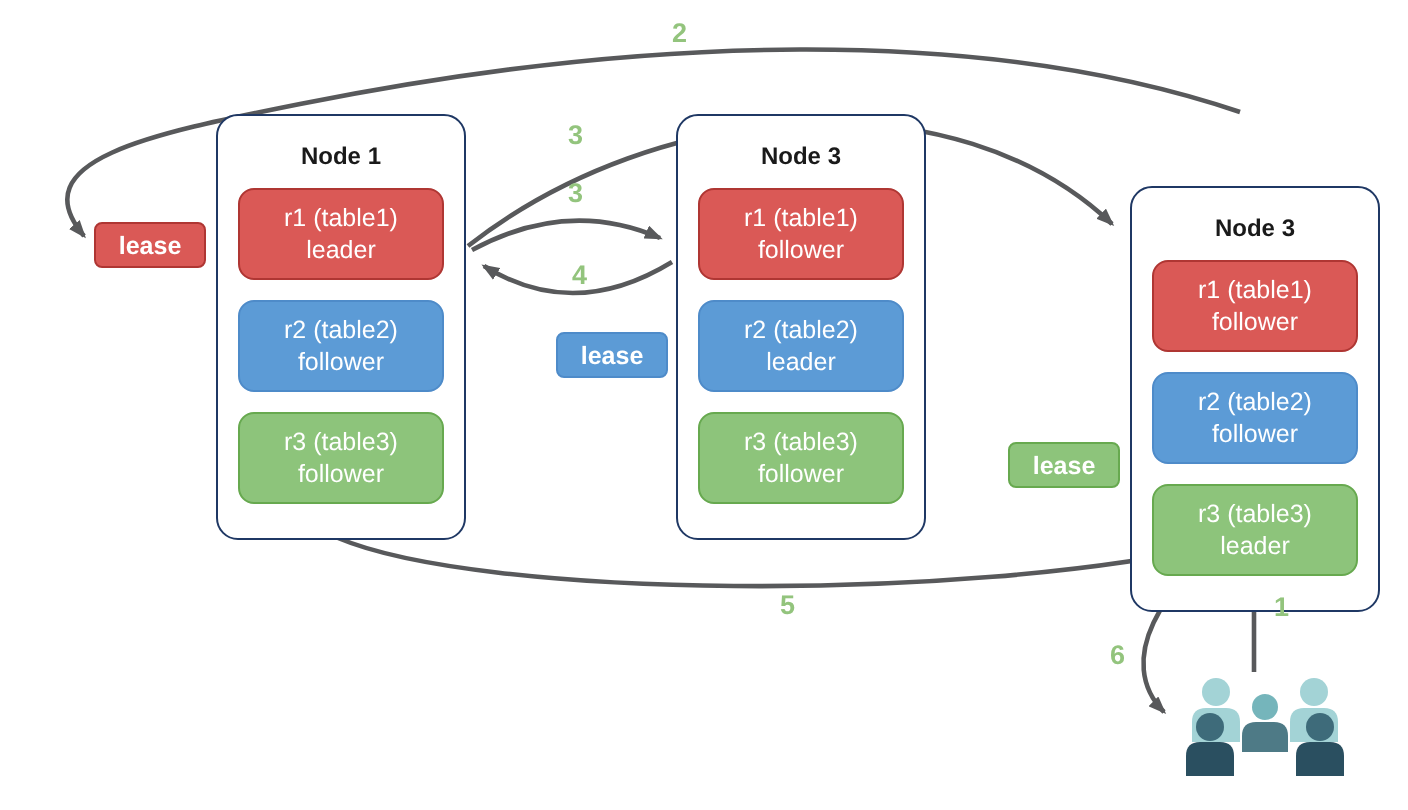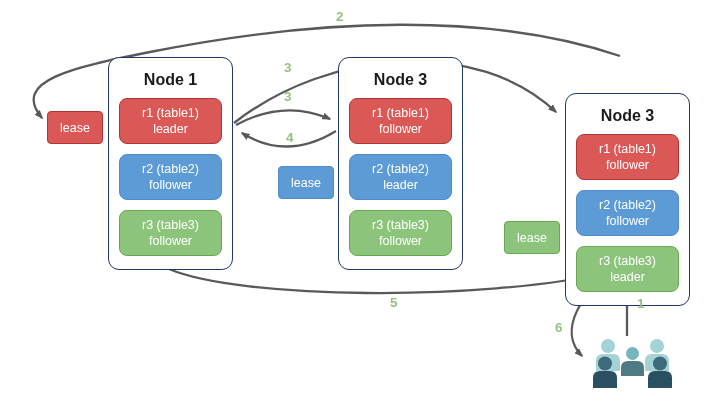--- a/index.html
+++ b/index.html
@@ -9,36 +9,36 @@
   }
   .arrow-layer{position:absolute;left:0;top:0;width:704px;height:405px;z-index:1;}
   .arrow{stroke:var(--arrow,#58595B);stroke-width:2.3;fill:none;}
 
   .node{
     position:absolute;top:57px;width:125px;height:213px;box-sizing:border-box;
     background:#ffffff;border:1.6px solid var(--node-border,#1F3864);
     border-radius:11px;padding:10px 10px 0 10px;z-index:2;
   }
   .node-title{
-    text-align:center;font-weight:bold;font-size:16px;color:#1a1a1a;
+    text-align:center;font-weight:bold;font-size:12px;color:#1a1a1a;
     margin:3px 0 9px 0;
   }
   .rep{
     height:46px;border-radius:8px;margin-bottom:10px;box-sizing:border-box;
     display:flex;flex-direction:column;align-items:center;justify-content:center;
     color:#ffffff;font-size:12.5px;line-height:1.3;border:1.3px solid transparent;
   }
   .rep-red{background:var(--red-fill,#DA5956);border-color:var(--red-border,#AF3633);}
   .rep-blue{background:var(--blue-fill,#5C9BD6);border-color:var(--blue-border,#4E8BC9);align-items:center;}
   .rep-green{background:var(--green-fill,#8DC47B);border-color:var(--green-border,#67A94F);}
 
   .lease{
-    position:absolute;width:56px;height:33px;box-sizing:border-box;border-radius:4px;
+    position:absolute;width:56px;height:23px;box-sizing:border-box;border-radius:4px;
     display:flex;align-items:center;justify-content:center;color:#ffffff;
-    font-size:12.5px;z-index:3;border:1.3px solid transparent;
+    font-size:12.5px;z-index:3;border:1.3px solid transparent;font-weight:bold;
   }
   .lease-red{background:var(--red-fill,#DA5956);border-color:var(--red-border,#AF3633);left:47px;top:111px;}
   .lease-blue{background:var(--blue-fill,#5C9BD6);border-color:var(--blue-border,#4E8BC9);left:278px;top:166px;}
   .lease-green{background:var(--green-fill,#8DC47B);border-color:var(--green-border,#67A94F);left:504px;top:221px;}
 
   .step{
     position:absolute;color:var(--step-label,#93C47D);font-weight:bold;
     font-size:13.5px;z-index:3;
   }
   .step-1{left:637px;top:296px;}

